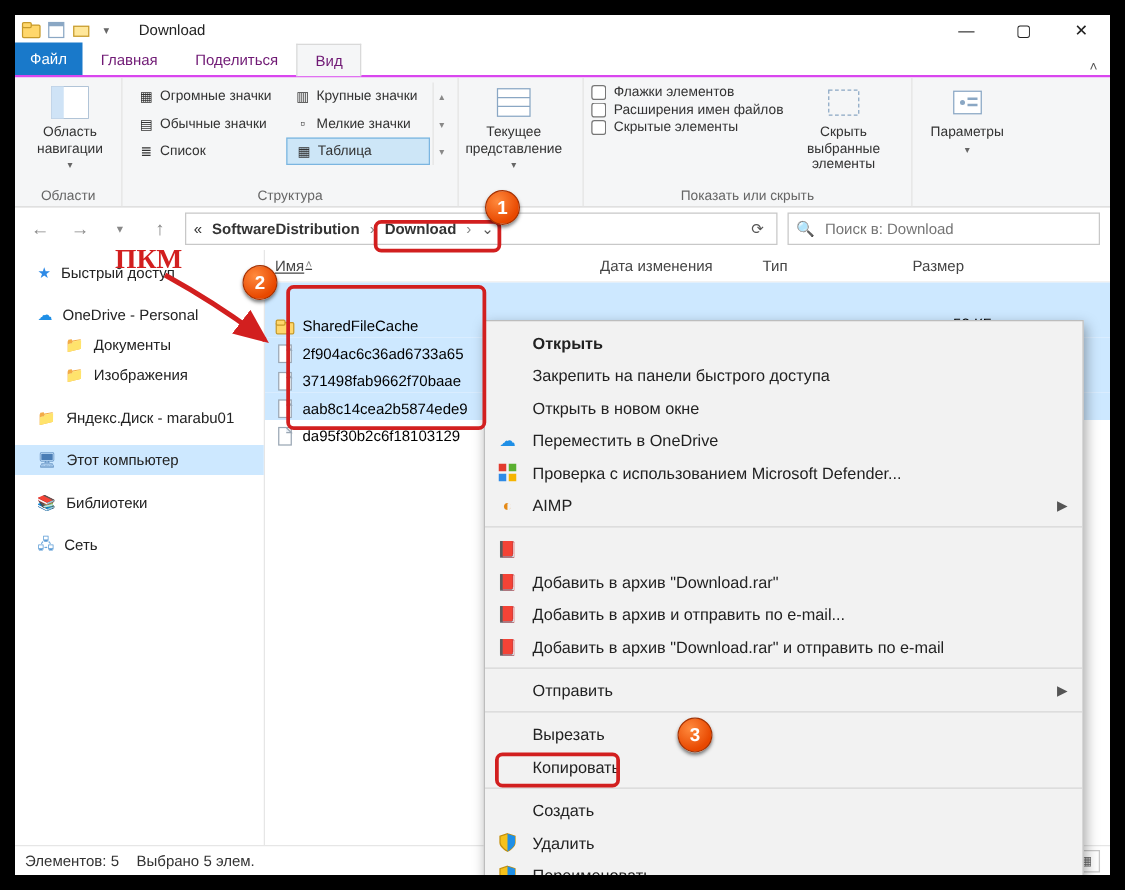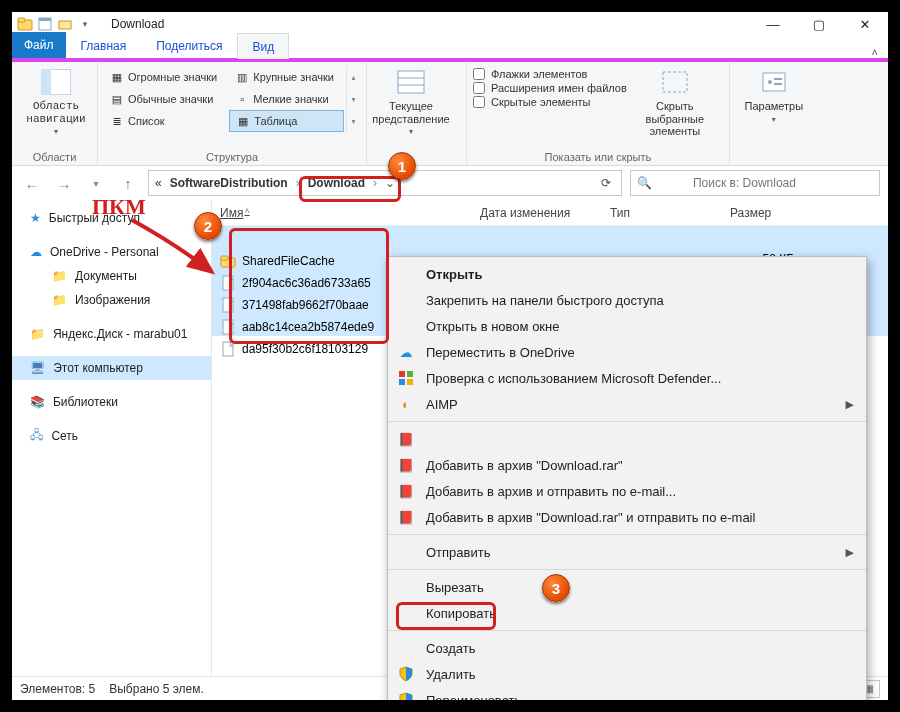--- a/index.html
+++ b/index.html
@@ -10,23 +10,23 @@
   
   .titlebar { height:24px; display:flex; align-items:center; font-size:12px; }
   .titlebar .qat { display:flex; align-items:center; gap:2px; padding-left:4px; }
   .titlebar .qat .ico { width:18px; height:18px; display:flex; align-items:center; justify-content:center; }
   .titlebar .title { margin-left:8px; color:#222; }
   .titlebar .wctl { margin-left:auto; display:flex; }
   .titlebar .wctl div { width:46px; height:24px; display:flex; align-items:center; justify-content:center; color:#222; font-size:13px; }
   .titlebar .divider { width:1px; height:22px; background:transparent; margin:0 4px; }
 
   
-  .tabs { height:26px; display:flex; align-items:flex-end; border-bottom:4px solid #d946ef; }
+  .tabs { height:26px; display:flex; align-items:flex-end; border-bottom:2px solid #d946ef; }
   .tab-file { background:#1979ca; color:#fff; padding:4px 12px; font-size:12px; height:26px; display:flex; align-items:center; }
-  .tab { padding:4px 14px; font-size:12px; color:#1d4ed8; height:26px; display:flex; align-items:center; border:1px solid transparent; border-bottom:none; }
+  .tab { padding:4px 14px; font-size:12px; color:#701a75; height:26px; display:flex; align-items:center; border:1px solid transparent; border-bottom:none; }
   .tab.active { border-color:#d9d9d9; background:#f5f6f7; position:relative; top:1px; }
   .tabs .caret { margin-left:auto; margin-right:10px; font-size:11px; color:#555; }
 
   
   .ribbon { height:104px; background:#f5f6f7; border-bottom:1px solid #d9d9d9; display:flex; position:relative; }
   .rb-group { border-right:1px solid #e3e3e3; display:flex; flex-direction:column; justify-content:space-between; padding:4px 6px 2px; }
   .rb-group .label { text-align:center; font-size:11px; color:#666; padding-top:2px; }
   .rb-big { display:flex; flex-direction:column; align-items:center; font-size:11px; color:#333; width:76px; line-height:1.15; text-align:center; gap:2px; }
   .rb-big .bigico { width:32px; height:32px; display:flex; align-items:center; justify-content:center; }
 
@@ -43,21 +43,21 @@
 
   
   .navrow { height:34px; display:flex; align-items:center; padding:4px 8px; gap:8px; position:relative;}
   .navbtn { width:24px; height:24px; display:flex; align-items:center; justify-content:center; color:#888; font-size:15px; }
   .addr { flex:1; height:26px; border:1px solid #c8c8c8; display:flex; align-items:center; padding:0 6px; font-size:12px; color:#333; gap:4px; position:relative;}
   .addr .crumb { padding:2px 4px;font-weight:bold; }
   .addr .sep { color:#888; }
   .addr .refresh { margin-left:auto; padding:0 4px; color:#555;}
   .addr .hist { padding:0 4px; color:#555;}
   .searchbox { width:250px; height:26px; border:1px solid #c8c8c8; display:flex; align-items:center; padding:0 6px; font-size:12px; color:#888; gap:6px;}
-  .searchbox input { border:none; outline:none; flex:1; font-size:12px; color:#333;margin-left:33px; }
+  .searchbox input { border:none; outline:none; flex:1; font-size:12px; color:#333; }
 
   
   .body { position:absolute; top:188px; bottom:24px; left:0; right:0; display:flex; }
   .sidebar { width:200px; border-right:1px solid #e6e6e6; padding-top:6px; font-size:12px; color:#222;}
   .sb-item { display:flex; align-items:center; height:24px; padding-left:18px; gap:8px; }
   .sb-item.child { padding-left:40px; }
   .sb-item.sel { background:#cde8ff; }
   .sb-sp { height:10px; }
 
   .filearea { flex:1; position:relative; }
@@ -146,21 +146,21 @@
 
 <div class="ribbon">
   <div class="rb-group" style="width:86px;">
     <div class="rb-big">
       <span class="bigico">
         <svg width="30" height="26">
                 <rect x="0" y="0" width="30" height="26" fill="#fff" stroke="#8aa7c4"></rect>
                 <rect x="0" y="0" width="10" height="26" fill="#cfe3f6"></rect>
               </svg>
       </span>
-      <span style="white-space:pre-line;font-family:Liberation Mono, monospace;">Область
+      <span style="white-space:pre-line;">Область
 навигации</span>
       <span style="font-size:8px;color:#666;">▾</span>
     </div>
     <div class="label">Области</div>
   </div>
 
   <div class="rb-group" style="flex-direction:column;">
     <div style="display:flex;">
       <div class="layout-grid">
         <div class="layout-item">

